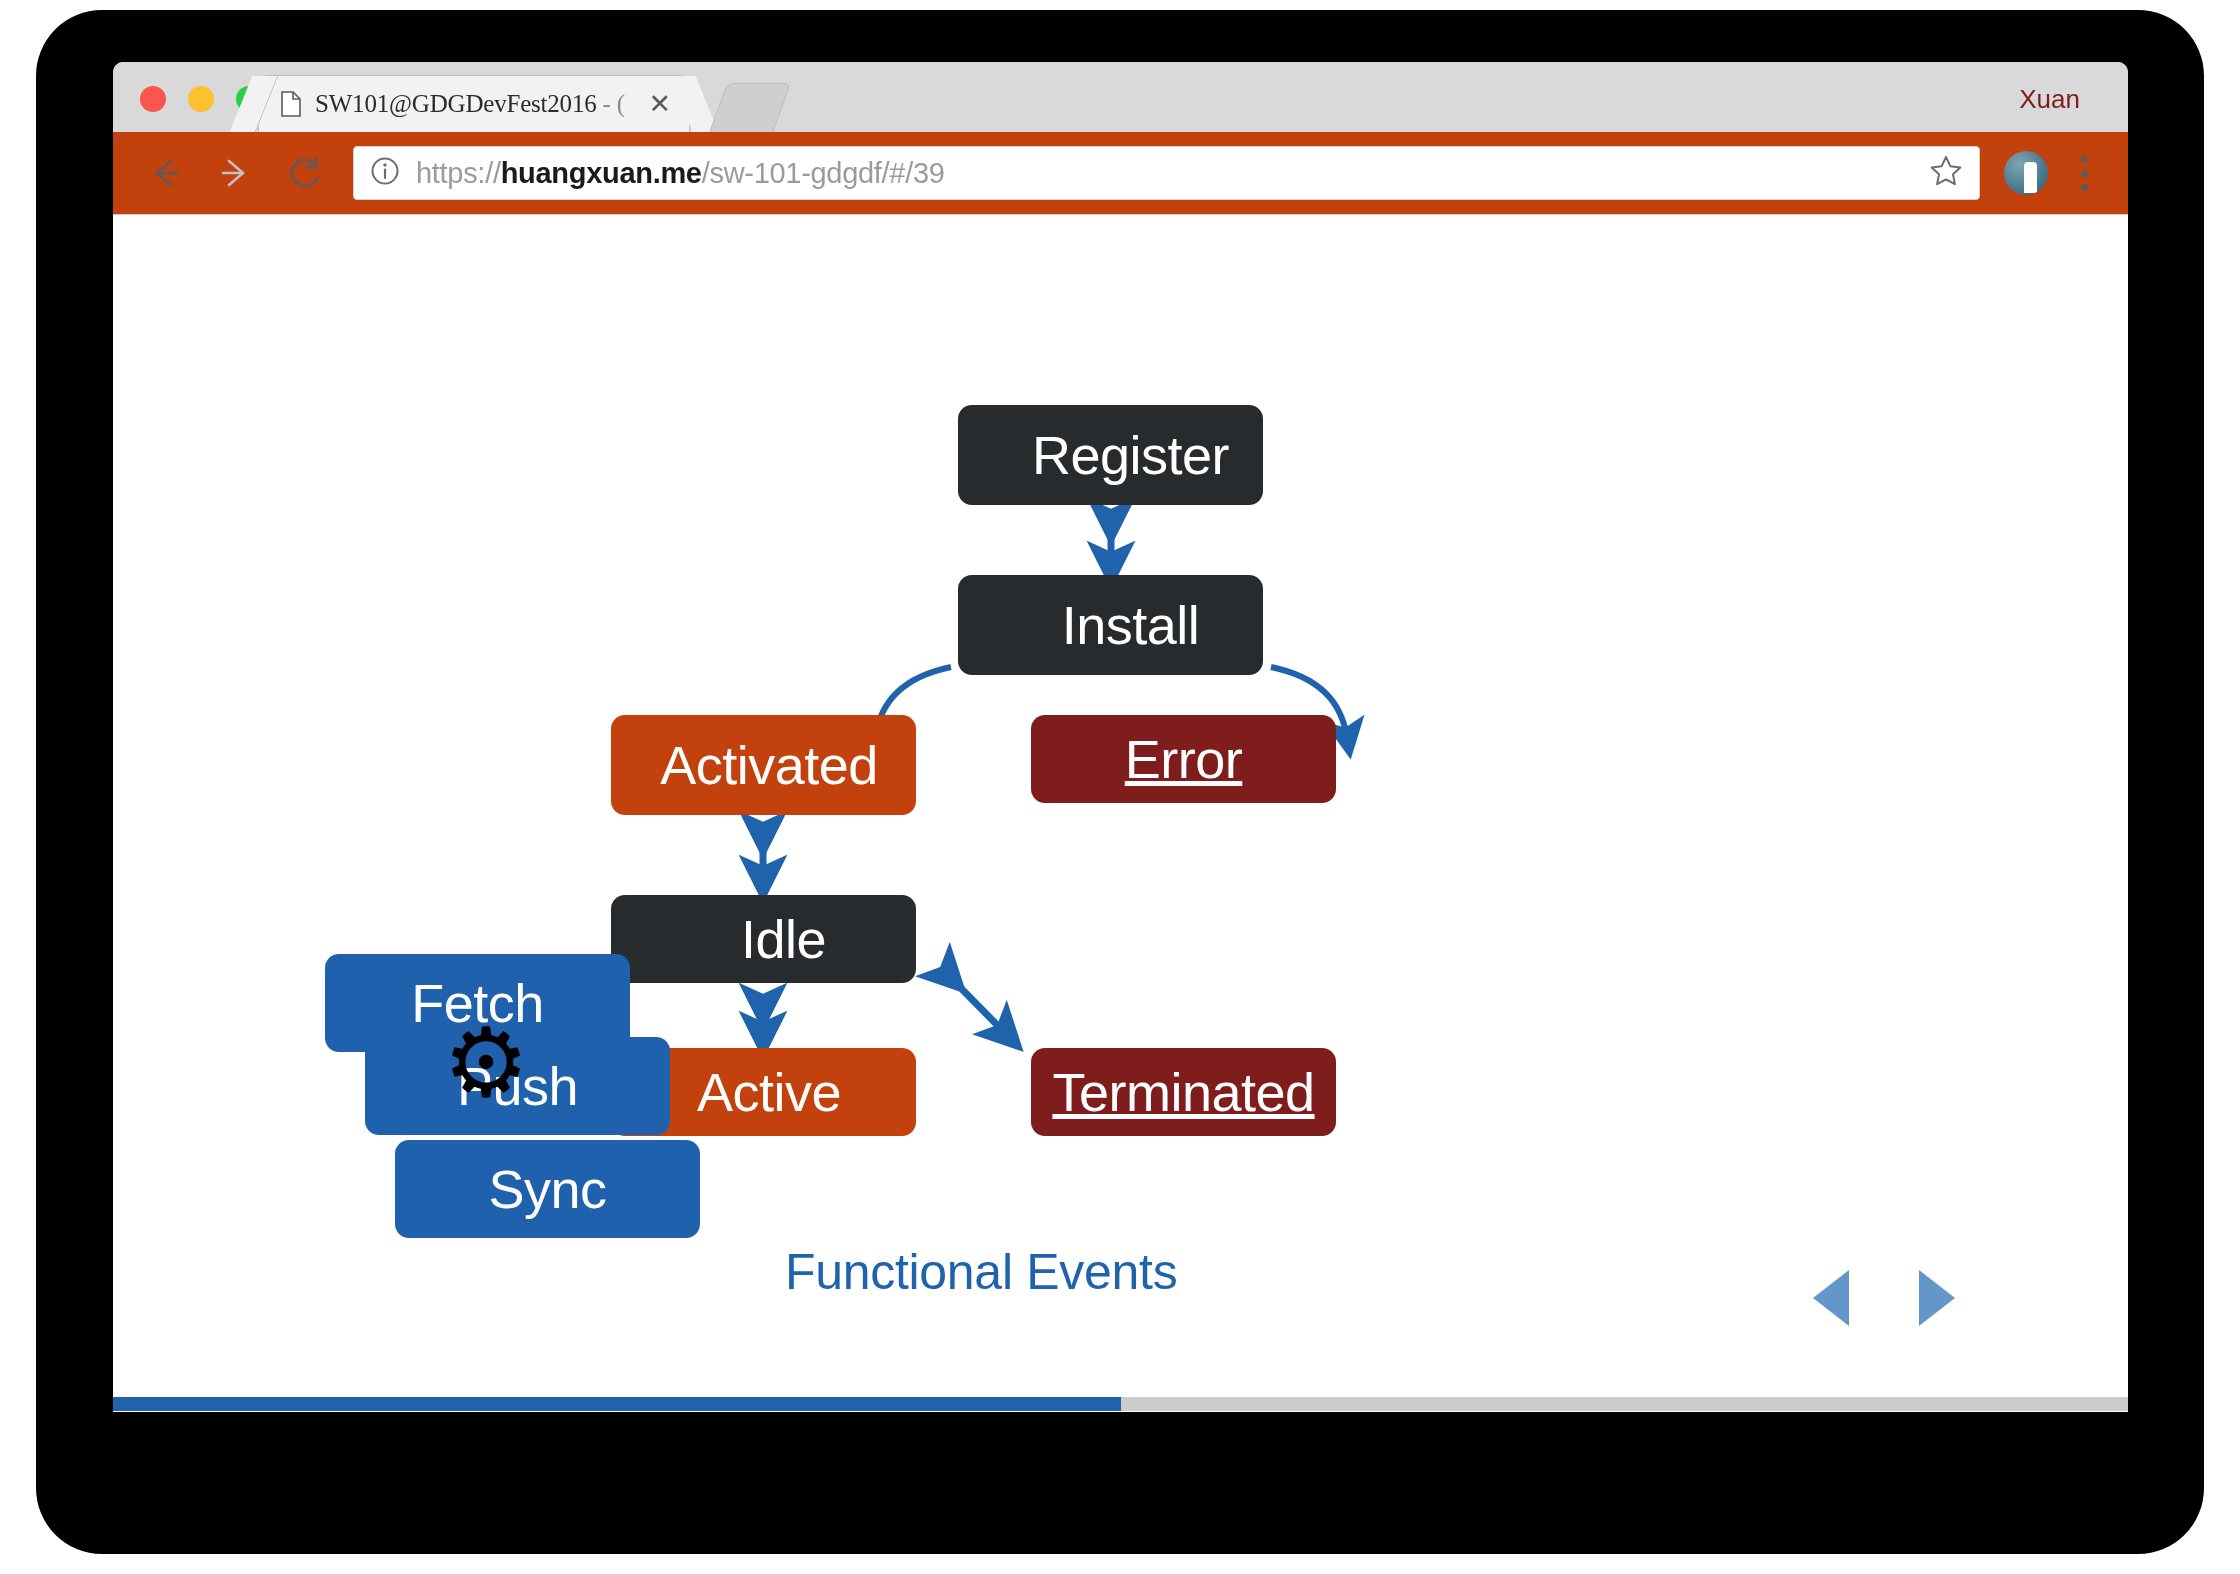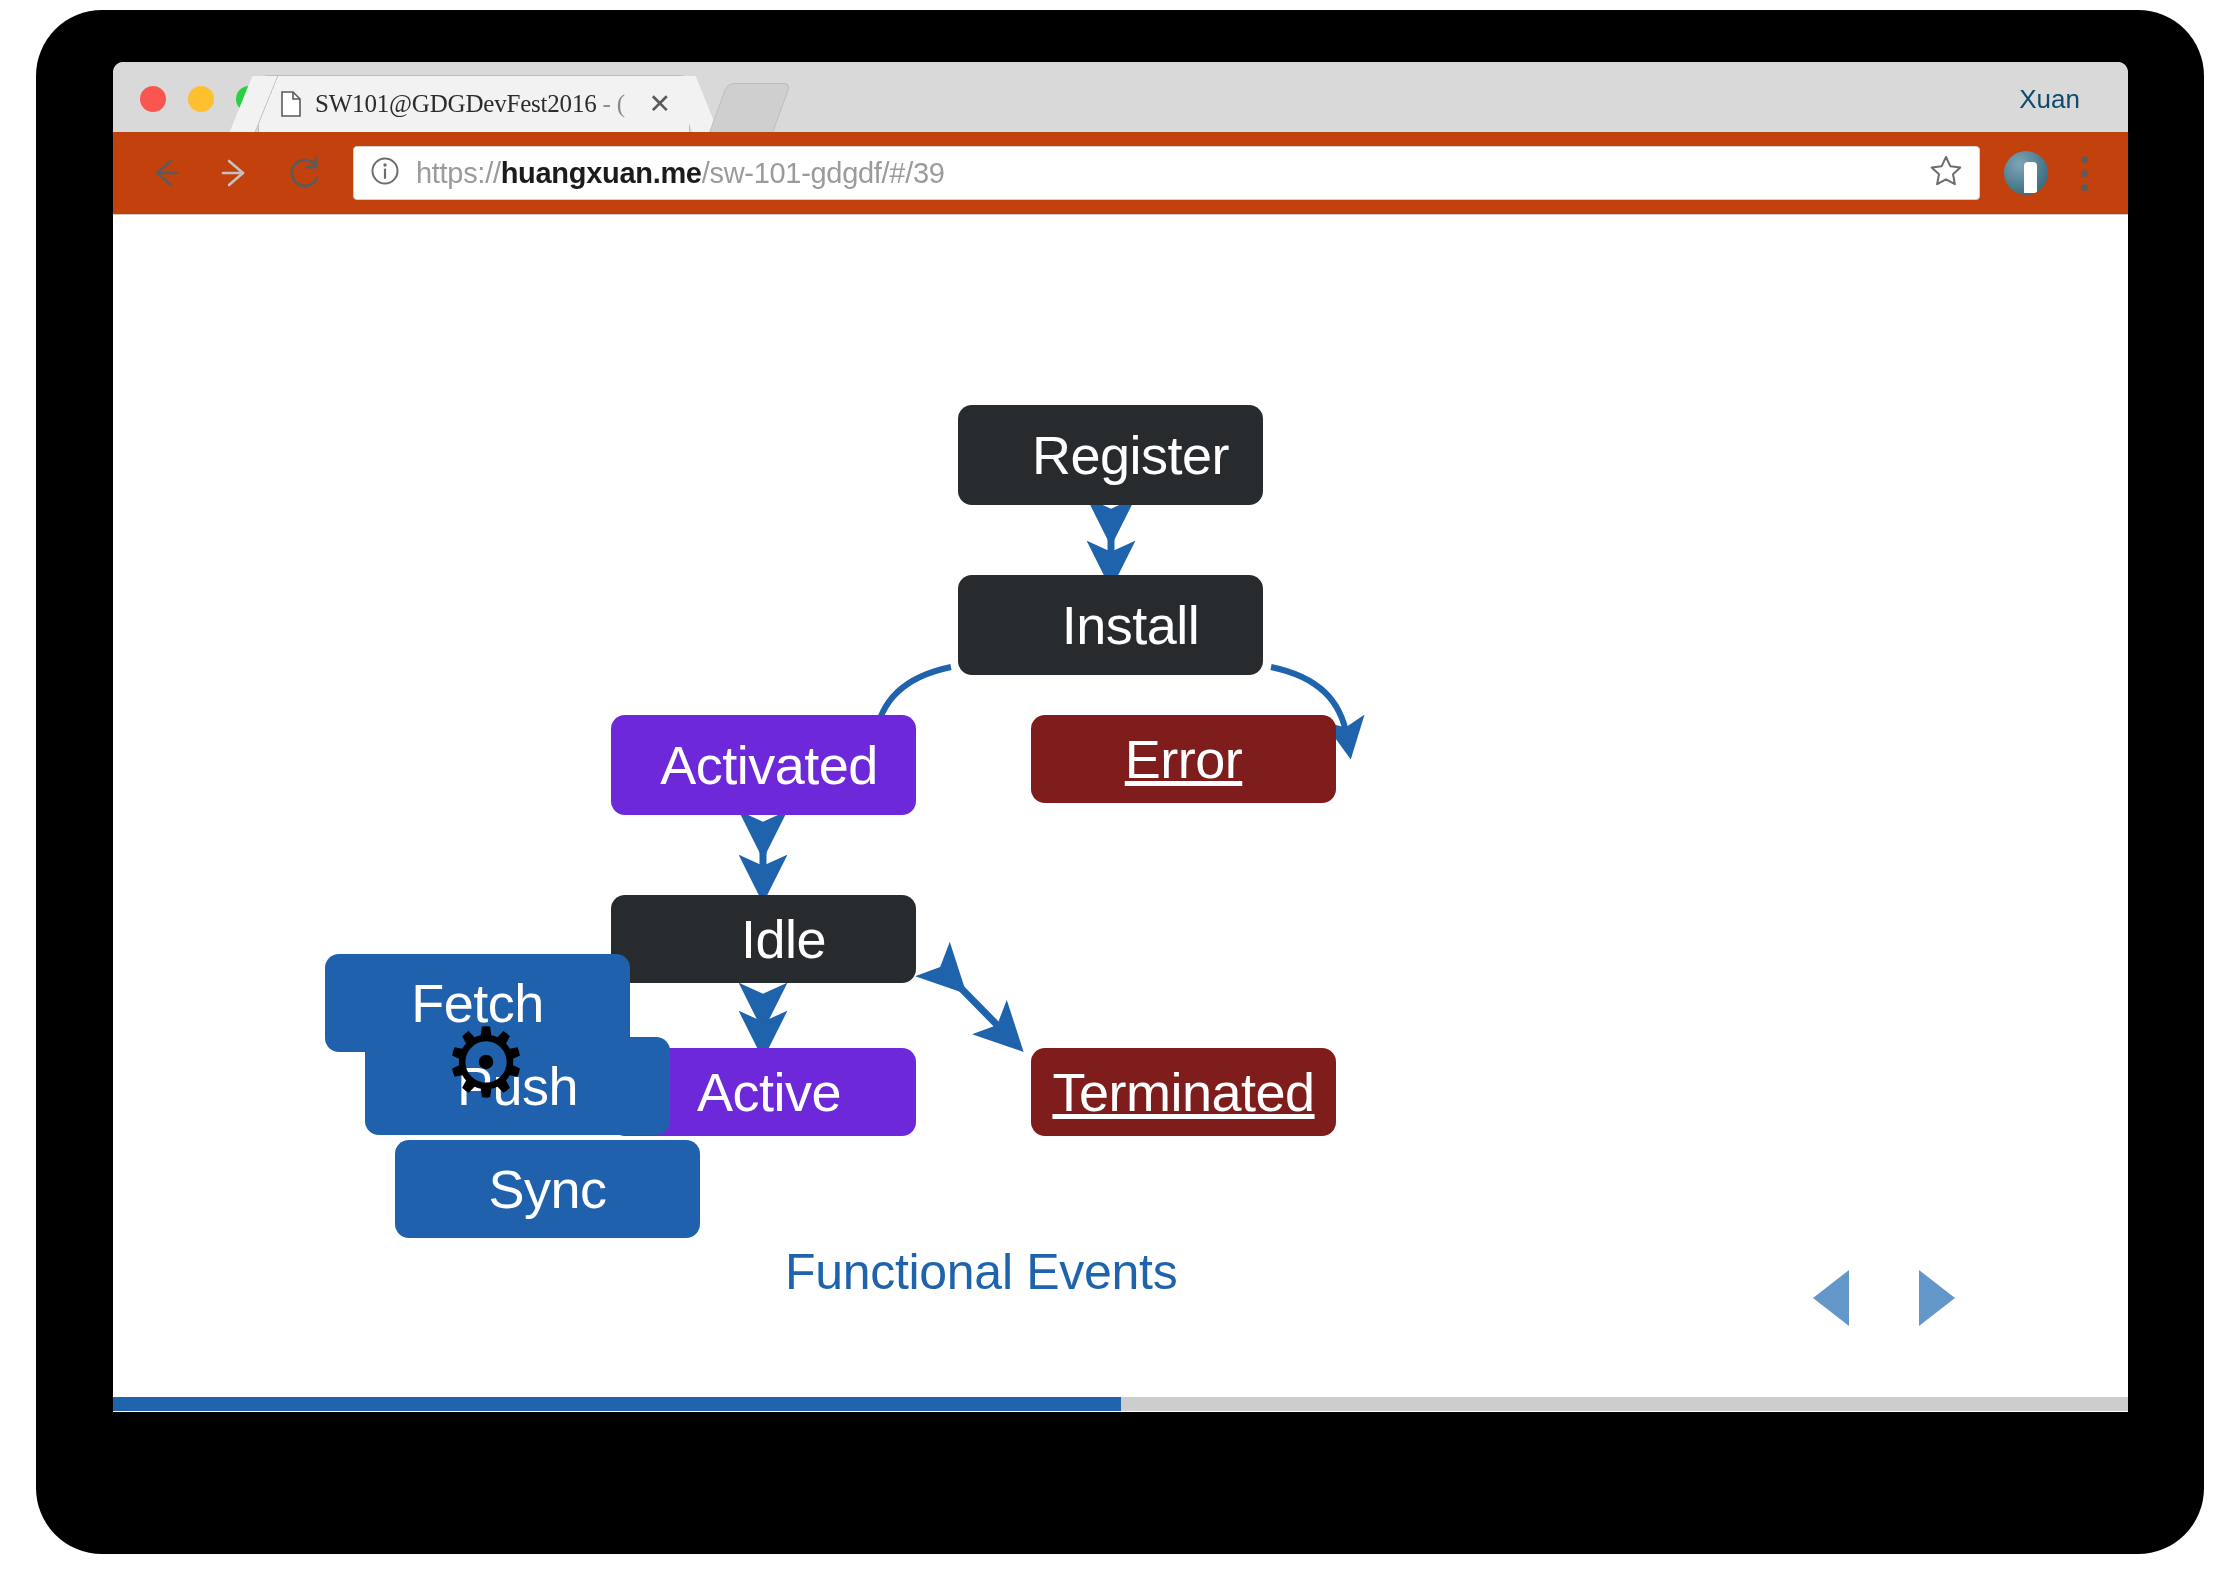--- a/index.html
+++ b/index.html
@@ -115,21 +115,21 @@
     width: 62px; height: 48px;
     background: #cfcfcf;
     border-radius: 6px 6px 0 0;
     transform: skewX(-20deg);
     box-shadow: 0 0 0 1px #bdbdbd;
   }
   .profile-name {
     position: absolute;
     right: 48px; top: 22px;
     font-size: 26px;
-    color: #0c4a6e;
+    color: #7f1d1d;
   }
 
   
   .toolbar {
     position: relative;
     height: 82px;
     background: #c2410c;
     border-bottom: 1px solid #c9c9c9;
     display: flex;
     align-items: center;
@@ -210,21 +210,21 @@
     display: flex;
     align-items: center;
     justify-content: center;
     border-radius: 14px;
     color: #ffffff;
     font-size: 54px;
     letter-spacing: -0.5px;
     box-sizing: border-box;
   }
   .node.dark  { background: #272b2e; padding-left: 40px; }
-  .node.green { background: #6d28d9; padding-left: 11px; }
+  .node.green { background: #c2410c; padding-left: 11px; }
   .node.red   { background: #7f1d1d; text-decoration: underline; }
   .node.blue  { background: #2061ad; }
 
   .caption {
     position: absolute;
     font-size: 50px;
     color: #1f63ad;
     letter-spacing: -0.3px;
   }
 

